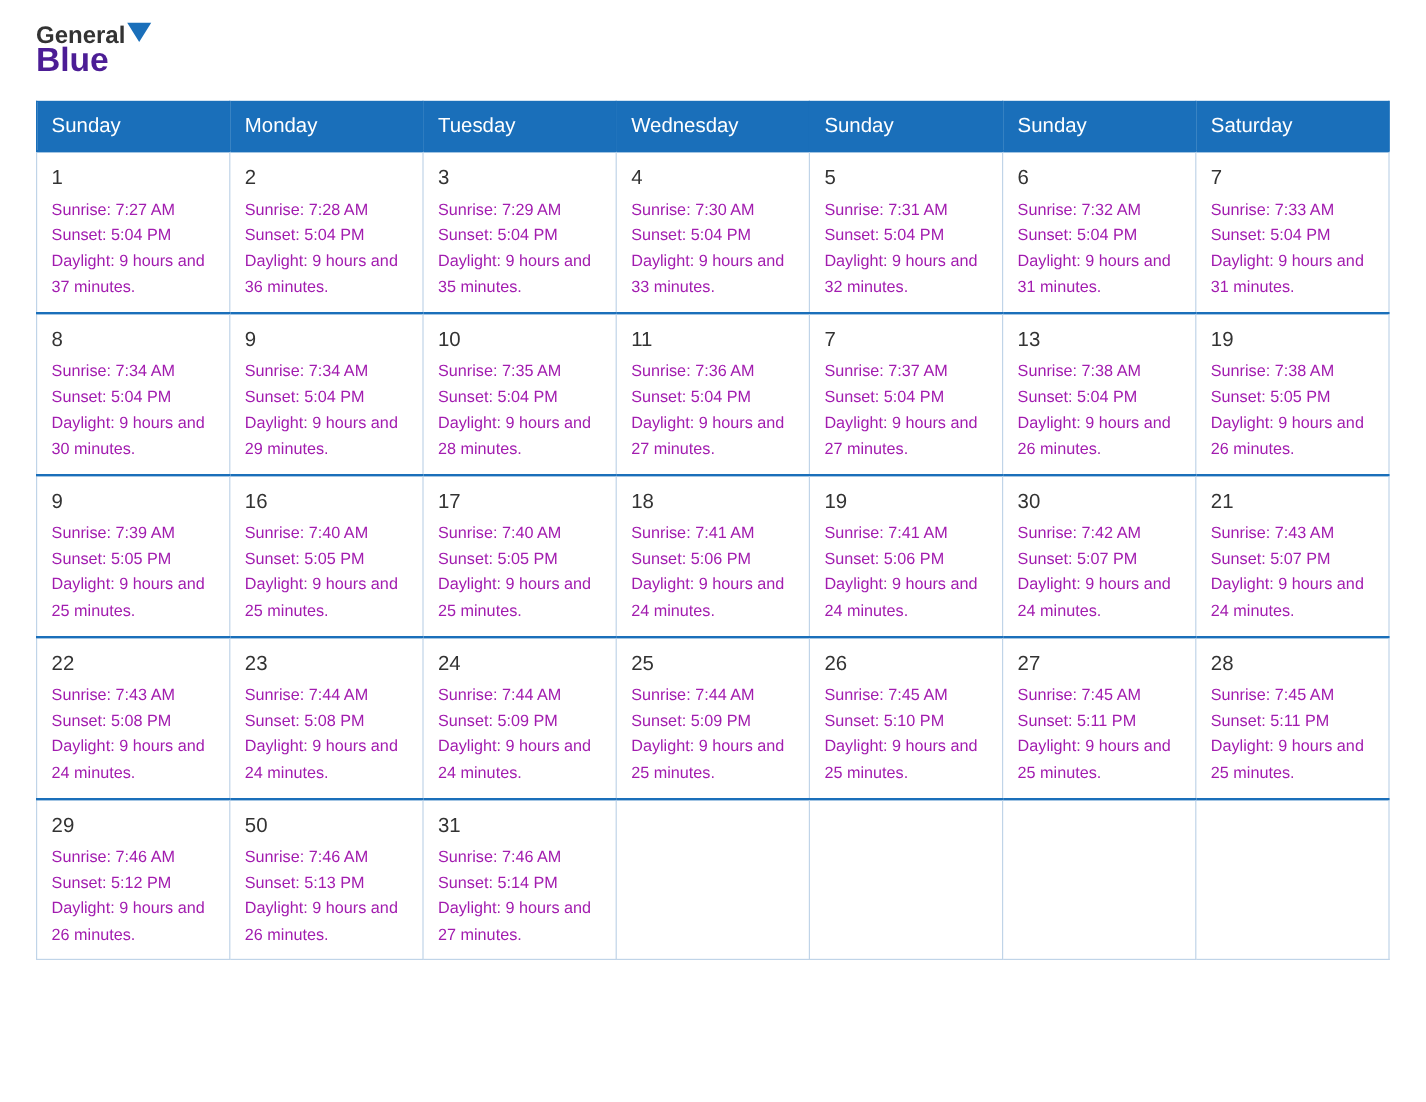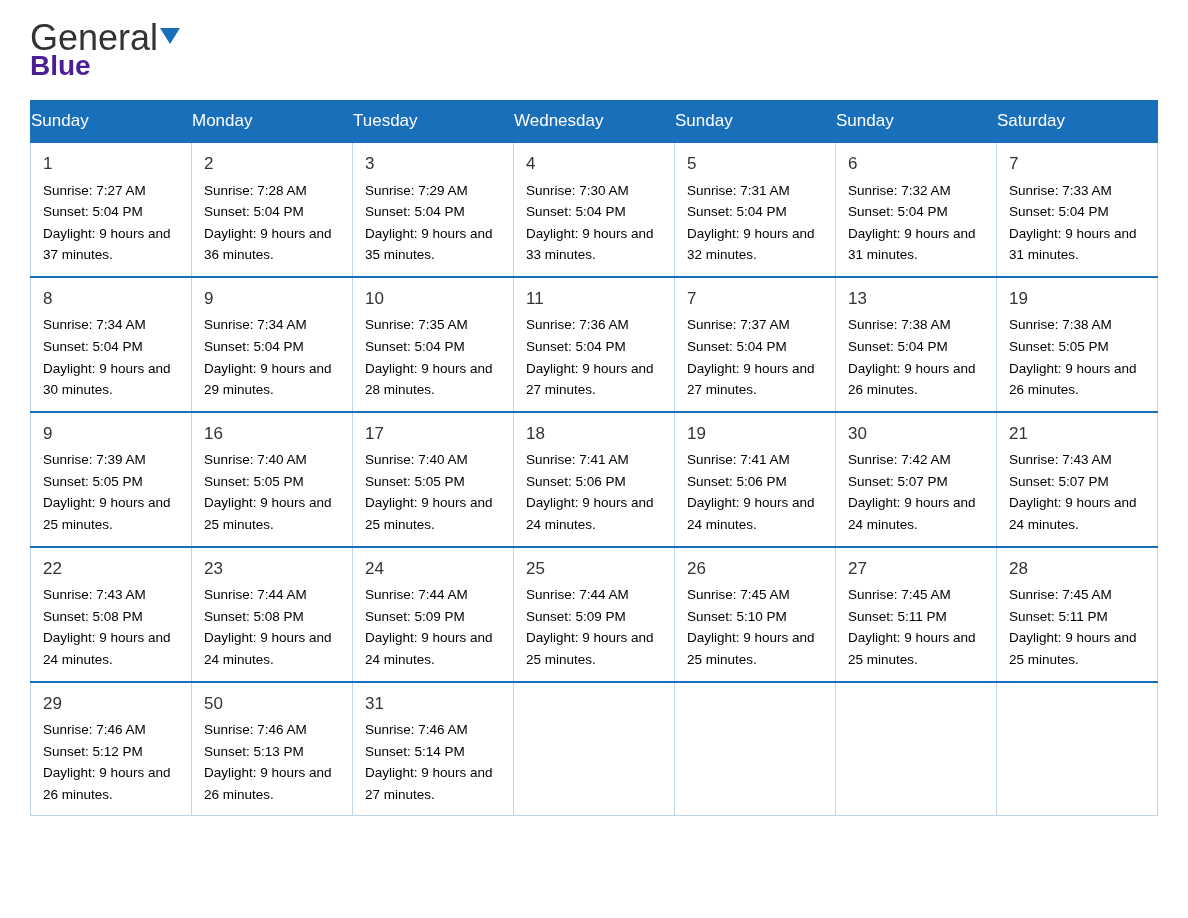--- a/index.html
+++ b/index.html
@@ -16,22 +16,22 @@
       justify-content: space-between;
       align-items: flex-start;
       margin-bottom: 20px;
     }
     .logo {
       display: flex;
       flex-direction: column;
       line-height: 1;
     }
     .logo-general {
-      font-size: 36px;
-      font-weight: normal;
+      font-size: 20px;
+      font-weight: bold;
       color: #333;
     }
     .logo-general span {
       color: #1a6fba;
     }
     .logo-blue {
       font-size: 28px;
       font-weight: bold;
       color: #4c1d95;
       margin-top: -4px;
@@ -65,42 +65,42 @@
     .calendar {
       width: 100%;
       border-collapse: collapse;
       border: 1px solid #1a6fba;
     }
     .calendar th {
       background-color: #1a6fba;
       color: #fff;
       font-size: 17px;
       font-weight: normal;
-      padding: 10px 0;
+      padding: 10px 12px;
       text-align: left;
       border: 1px solid #1a6fba;
     }
     .calendar td {
       width: calc(100% / 7);
       vertical-align: top;
       padding: 8px 12px 10px 12px;
       border: 1px solid #c0d4e8;
       font-size: 14px;
       line-height: 1.5;
       min-height: 100px;
     }
     .day-num {
       font-size: 17px;
       font-weight: normal;
       display: block;
       margin-bottom: 3px;
     }
     .day-info {
       font-size: 13.5px;
-      color: #000000;
+      color: #a21caf;
       line-height: 1.6;
     }
     .empty-cell {
       background: #fff;
     }
     tr.week-row td {
       border-top: 2px solid #1a6fba;
     }
   </style>
 </head>

